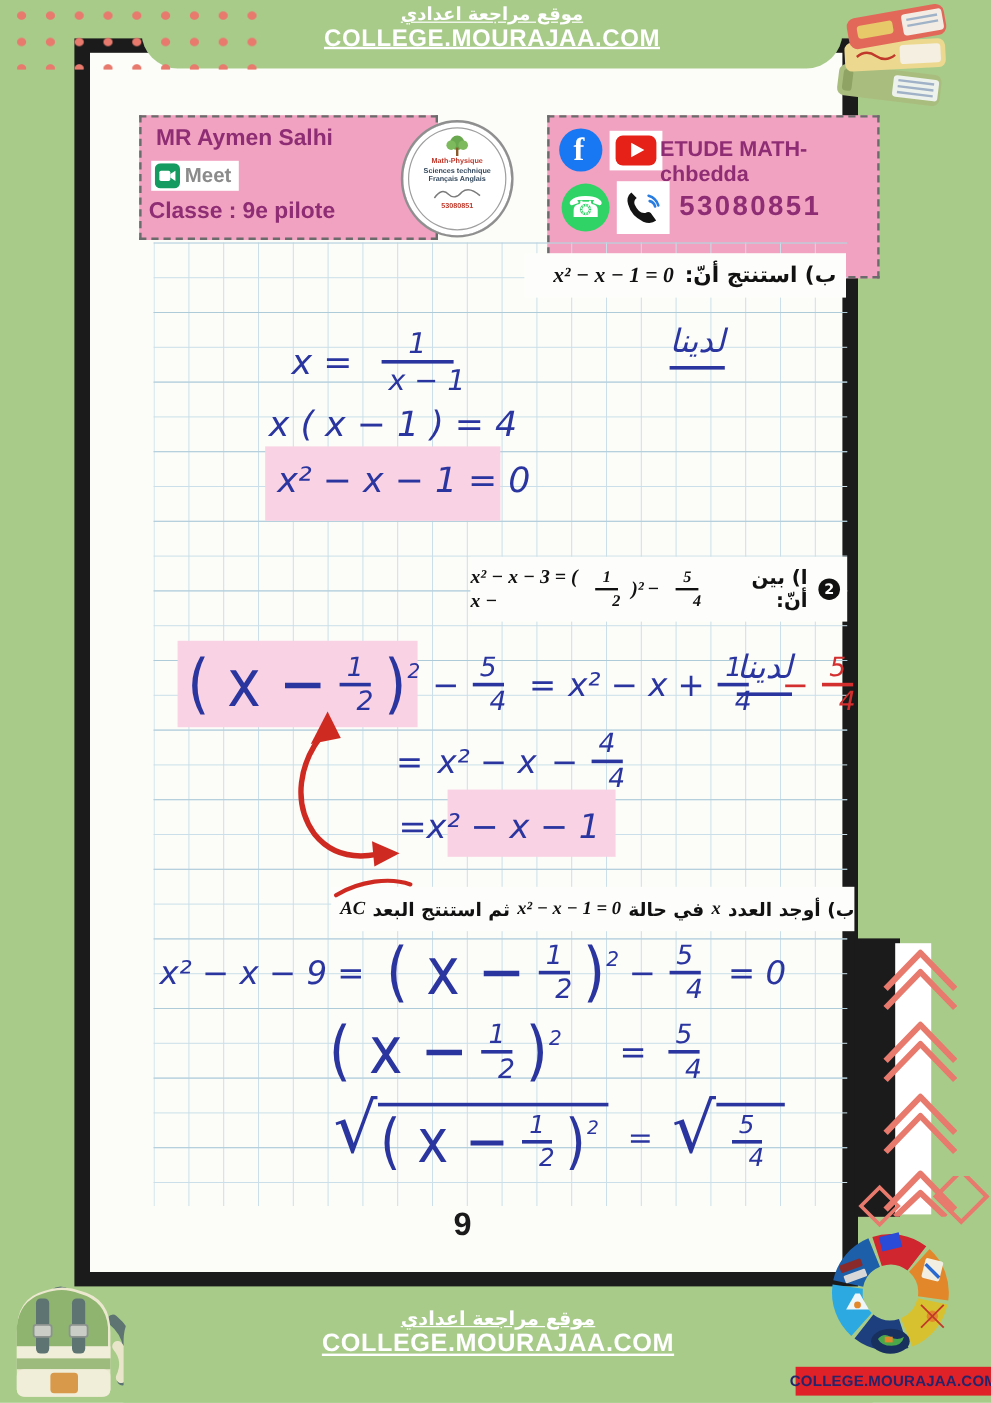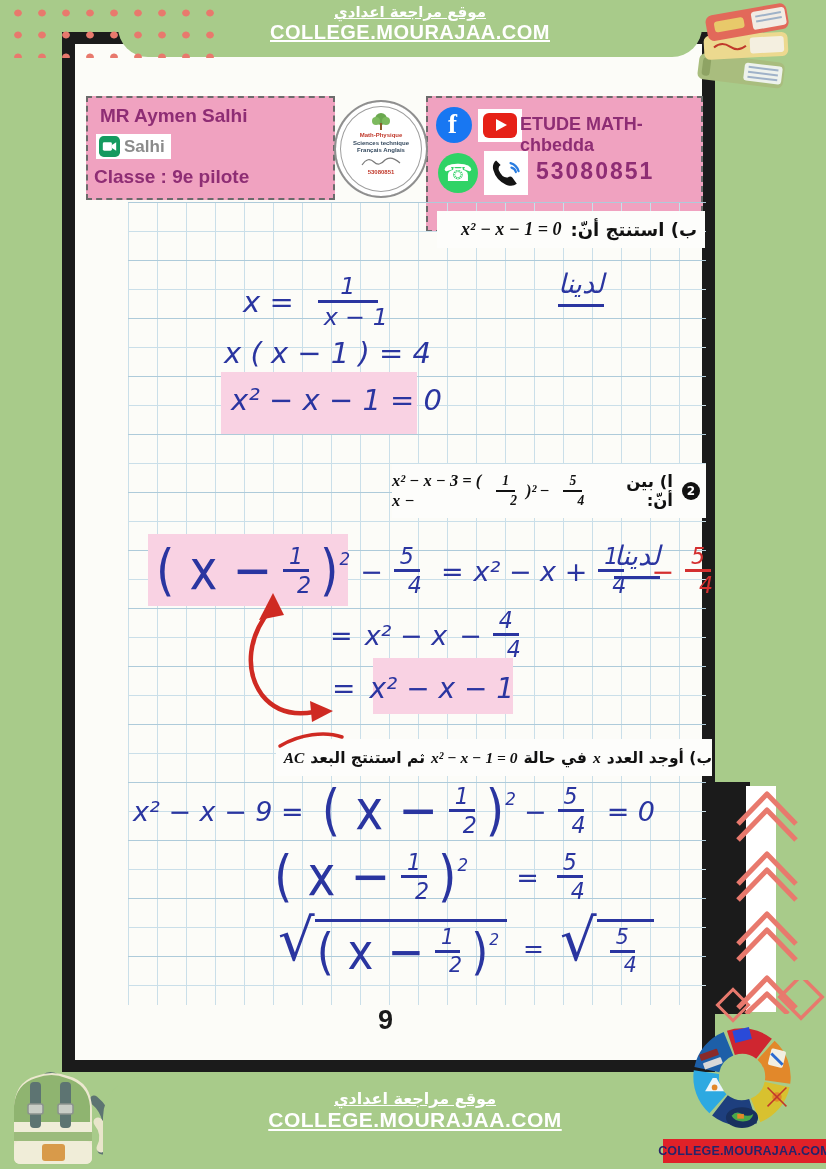--- a/index.html
+++ b/index.html
@@ -20,21 +20,21 @@
                      text-decoration:underline; }
   .banner .url-line { font-weight:bold; font-size:20px; letter-spacing:.5px; text-decoration:underline; }
   .banner-bottom .ar-line { font-size:16px; }
   .banner-bottom .url-line { font-size:21px; }
 
   .dots { left:0; top:0; width:218px; height:58px; z-index:7;
           background-image:radial-gradient(#e8796d 3.4px, transparent 4.2px);
           background-size:24px 22px; background-position:6px 2px; }
 
   
-  .pink { background:#f0a2c0; border:2px dashed #6b6b6b; z-index:3; color:#8e2d74; }
+  .pink { background:#f0a2c0; border:2px dashed #6b6b6b; z-index:3; color:#8e2d74;margin-left:30px; }
   .pink-left  { left:86px;  top:96px; width:249px; height:104px; }
   .pink-right { left:426px; top:96px; width:277px; height:136px; }
   .hdr-teacher { left:12px; top:7px;  font-size:19px; font-weight:bold; }
   .hdr-meet-row { left:8px; top:36px; display:flex; align-items:center; }
   .meet-chip { background:#fff; display:inline-flex; align-items:center; gap:4px; padding:2px 6px 2px 3px; }
   .meet-word { color:#8b8b8b; font-weight:bold; font-size:17px; }
   .meet-rest { font-size:18px; font-weight:bold; margin-left:2px; }
   .hdr-classe { left:6px; top:68px; font-size:19px; font-weight:bold; }
   .channel { left:92px; top:16px; font-size:18px; font-weight:bold; }
   .phone-num { left:108px; top:60px; font-size:23px; font-weight:bold; letter-spacing:2px; }
@@ -146,21 +146,21 @@
 
 <div class="abs pink pink-left">
   <div class="abs hdr-teacher">MR  Aymen Salhi</div>
   <div class="abs hdr-meet-row">
     <span class="meet-chip">
       <svg width="21" height="21" viewBox="0 0 22 22">
         <rect width="22" height="22" rx="5" fill="#159a5f"></rect>
         <rect x="4" y="6.5" width="9.5" height="9" rx="1.5" fill="#fff"></rect>
         <path d="M13.5 9.5 L18 6.5 v9 l-4.5 -3z" fill="#fff"></path>
       </svg>
-      <span class="meet-word">Salhi</span>
+      <span class="meet-word">Meet</span>
     </span>
   </div>
   <div class="abs hdr-classe">Classe :  9e pilote</div>
 </div>
 
 <div class="abs stamp">
   <svg width="22" height="20" viewBox="0 0 22 20">
     <circle cx="11" cy="7" r="6" fill="#6aa84f"></circle>
     <circle cx="6" cy="9" r="4" fill="#7dba5e"></circle>
     <circle cx="16" cy="9" r="4" fill="#7dba5e"></circle>
@@ -271,21 +271,21 @@
   <span>−</span>
   <span class="frac">
     <span class="fn">4</span>
     <span class="fd">4</span>
   </span>
 </div>
 
 <div class="abs hl" style="left:373px;top:658px;width:140px;height:56px"></div>
 <div class="abs hw" style="left:332px;top:672px;font-size:28px">
   <span>=</span>
-  <span style="margin-left:14px">x² − x − 1</span>
+  <span style="">x² − x − 1</span>
 </div>
 
 <svg class="abs chev" style="left:240px;top:590px" width="110" height="165" viewBox="0 0 110 165">
   <path d="M32 18 C 8 45, 4 80, 22 105 C 34 120, 52 126, 74 122" stroke="#cf2a22" stroke-width="4.5" fill="none" stroke-linecap="round"></path>
   <polygon points="33,3 19,30 44,25" fill="#cf2a22"></polygon>
   <polygon points="93,121 70,111 72,132" fill="#cf2a22"></polygon>
   <path d="M40 156 C 60 144, 85 141, 102 147" stroke="#cf2a22" stroke-width="3.5" fill="none" stroke-linecap="round"></path>
 </svg>
 
 <div class="abs qbox q3" dir="rtl">

